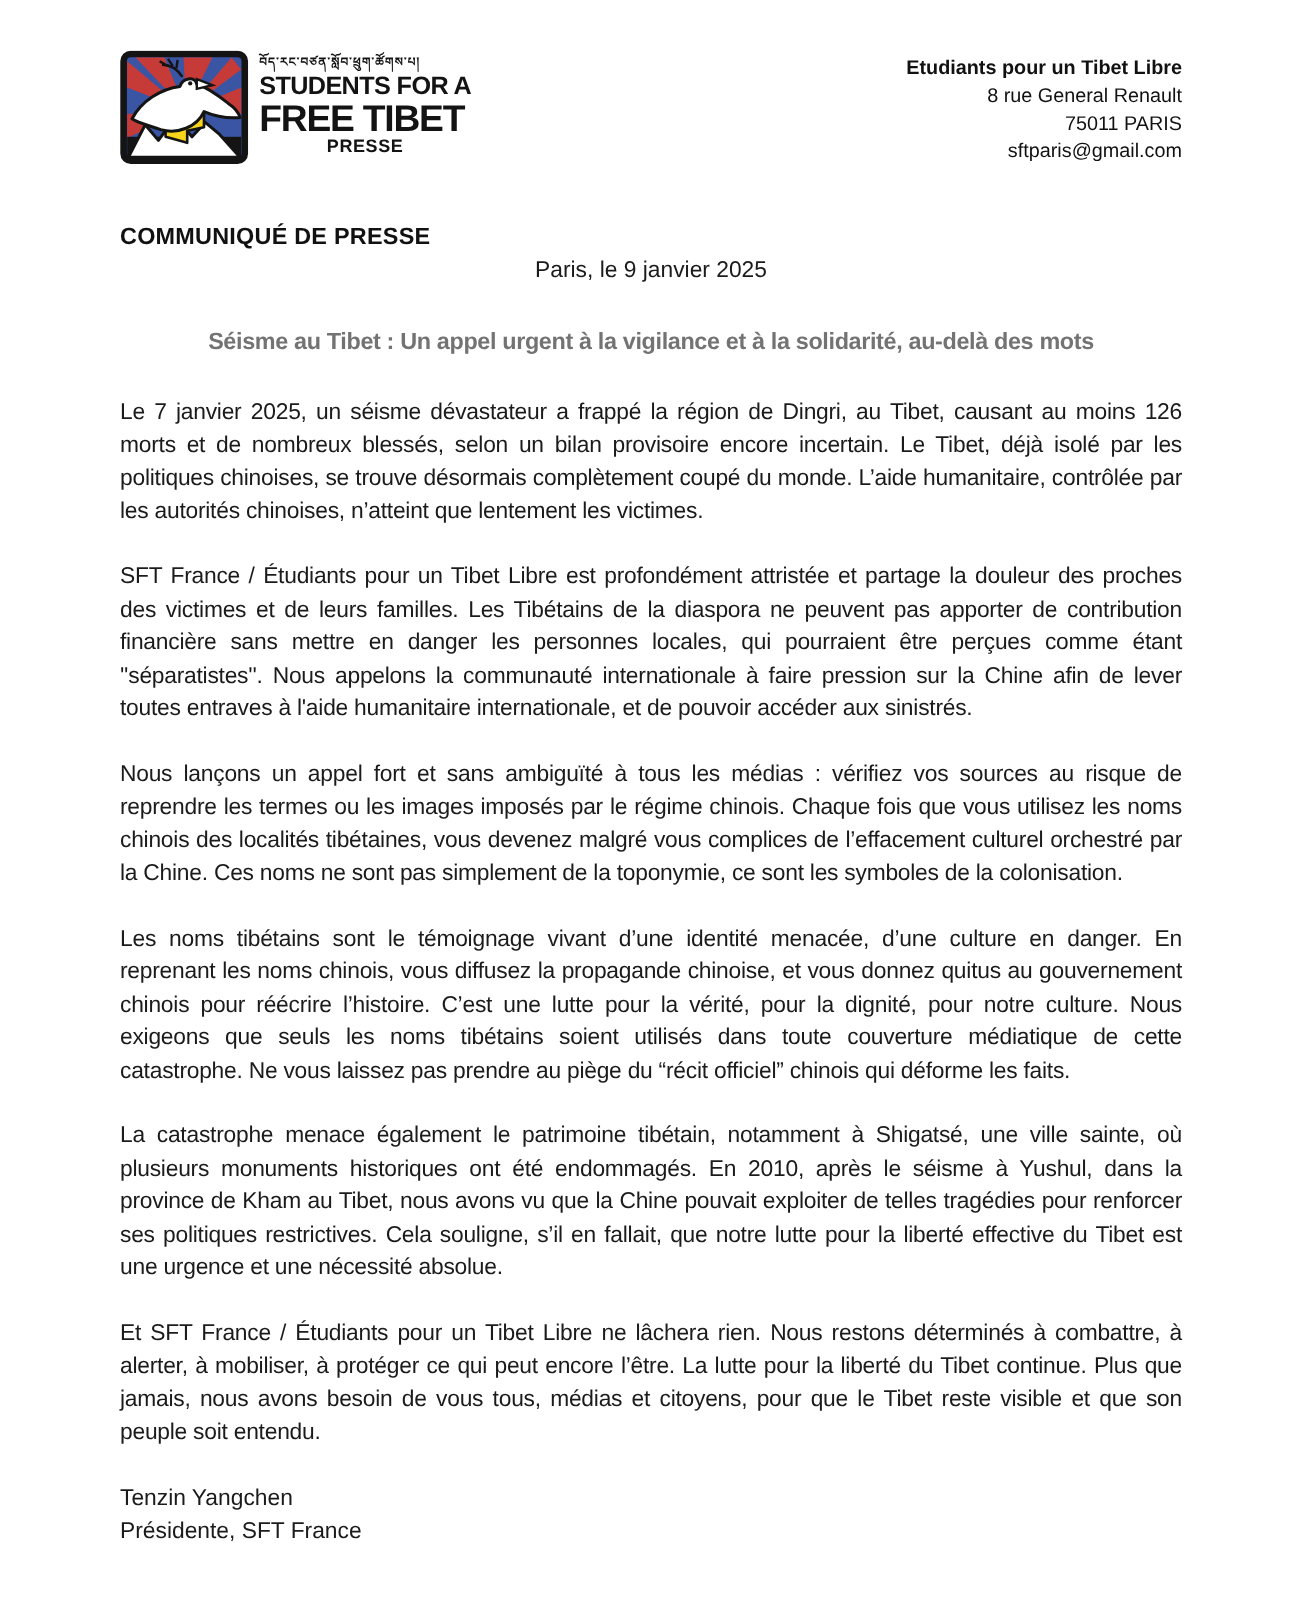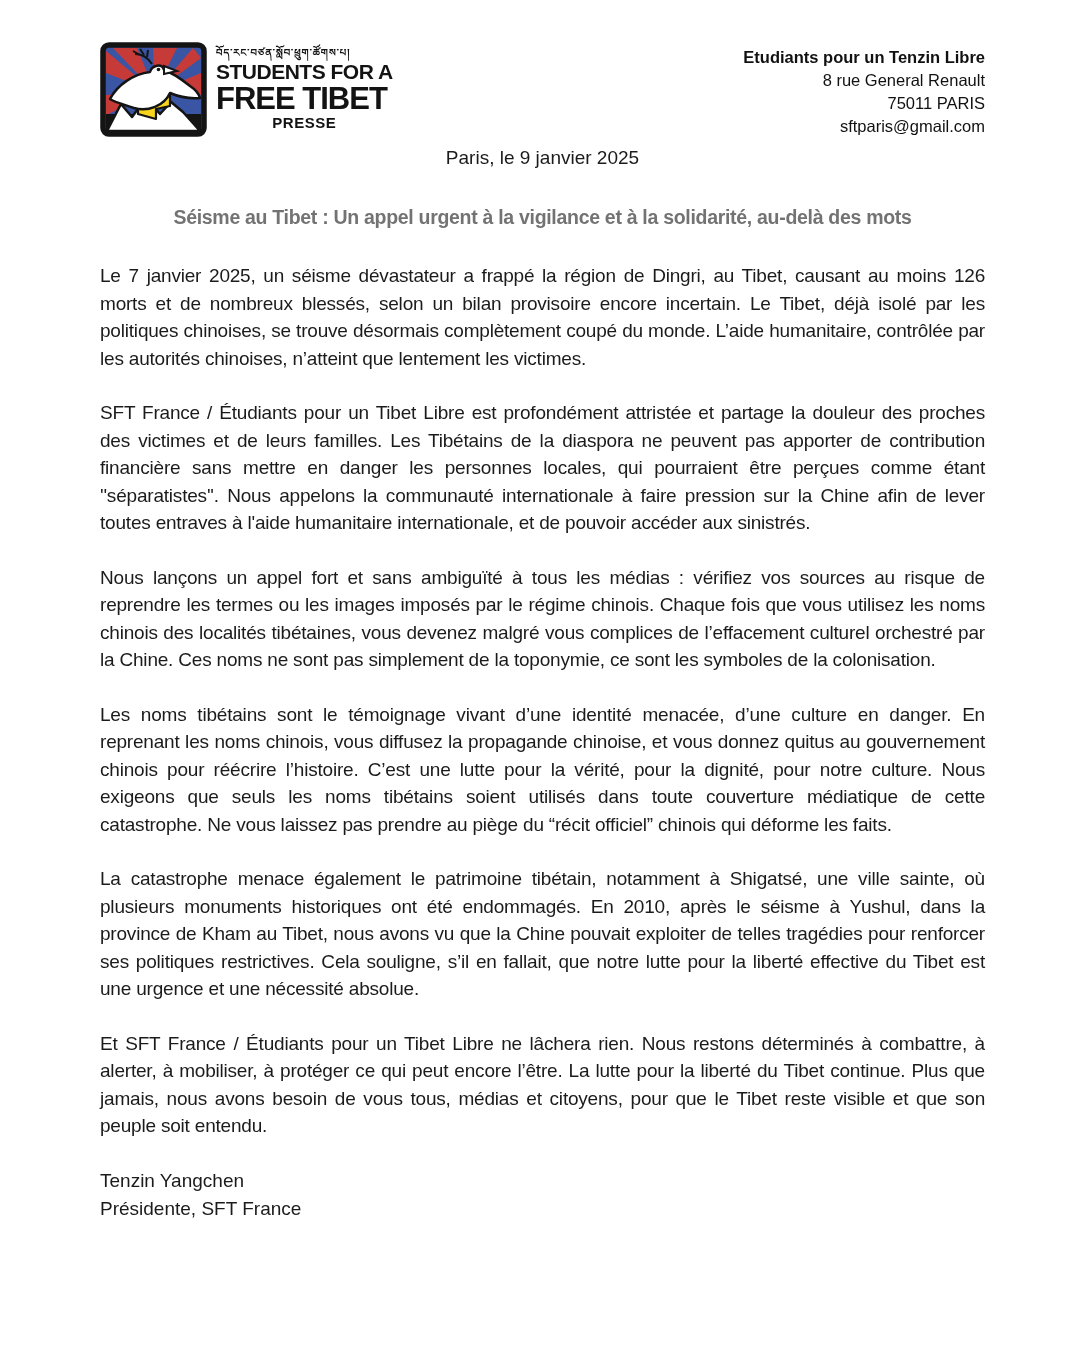--- a/index.html
+++ b/index.html
@@ -150,27 +150,28 @@
       </span>
       <div class="logo-text">
         <span class="logo-tibetan">བོད་རང་བཙན་སློབ་ཕྲུག་ཚོགས་པ།</span>
         <span class="logo-line1">STUDENTS FOR A</span>
         <span class="logo-line2">FREE TIBET</span>
         <span class="logo-line3">PRESSE</span>
       </div>
     </div>
 
     <div class="org-block">
-      <div class="org-name">Etudiants pour un Tenzin Libre</div>
+      <div class="org-name">Etudiants pour un Tibet Libre</div>
       <div>8 rue General Renault</div>
       <div>75011 PARIS</div>
       <div>sftparis@gmail.com</div>
     </div>
   </header>
 
+  <div class="kicker">COMMUNIQUÉ DE PRESSE</div>
   <div class="dateline">Paris, le 9 janvier 2025</div>
 
   <h1 class="doc-title">Séisme au Tibet : Un appel urgent à la vigilance et à la solidarité, au-delà des mots</h1>
 
   <div class="doc-body">
     <p>Le 7 janvier 2025, un séisme dévastateur a frappé la région de Dingri, au Tibet, causant au moins 126 morts et de nombreux blessés, selon un bilan provisoire encore incertain. Le Tibet, déjà isolé par les politiques chinoises, se trouve désormais complètement coupé du monde. L’aide humanitaire, contrôlée par les autorités chinoises, n’atteint que lentement les victimes.</p>
     <p>SFT France / Étudiants pour un Tibet Libre est profondément attristée et partage la douleur des proches des victimes et de leurs familles. Les Tibétains de la diaspora ne peuvent pas apporter de contribution financière sans mettre en danger les personnes locales, qui pourraient être perçues comme étant ''séparatistes''. Nous appelons la communauté internationale à faire pression sur la Chine afin de lever toutes entraves à l'aide humanitaire internationale, et de pouvoir accéder aux sinistrés.</p>
     <p>Nous lançons un appel fort et sans ambiguïté à tous les médias : vérifiez vos sources au risque de reprendre les termes ou les images imposés par le régime chinois. Chaque fois que vous utilisez les noms chinois des localités tibétaines, vous devenez malgré vous complices de l’effacement culturel orchestré par la Chine. Ces noms ne sont pas simplement de la toponymie, ce sont les symboles de la colonisation.</p>
     <p>Les noms tibétains sont le témoignage vivant d’une identité menacée, d’une culture en danger. En reprenant les noms chinois, vous diffusez la propagande chinoise, et vous donnez quitus au gouvernement chinois pour réécrire l’histoire. C’est une lutte pour la vérité, pour la dignité, pour notre culture. Nous exigeons que seuls les noms tibétains soient utilisés dans toute couverture médiatique de cette catastrophe. Ne vous laissez pas prendre au piège du “récit officiel” chinois qui déforme les faits.</p>
     <p>La catastrophe menace également le patrimoine tibétain, notamment à Shigatsé, une ville sainte, où plusieurs monuments historiques ont été endommagés. En 2010, après le séisme à Yushul, dans la province de Kham au Tibet, nous avons vu que la Chine pouvait exploiter de telles tragédies pour renforcer ses politiques restrictives. Cela souligne, s’il en fallait, que notre lutte pour la liberté effective du Tibet est une urgence et une nécessité absolue.</p>

